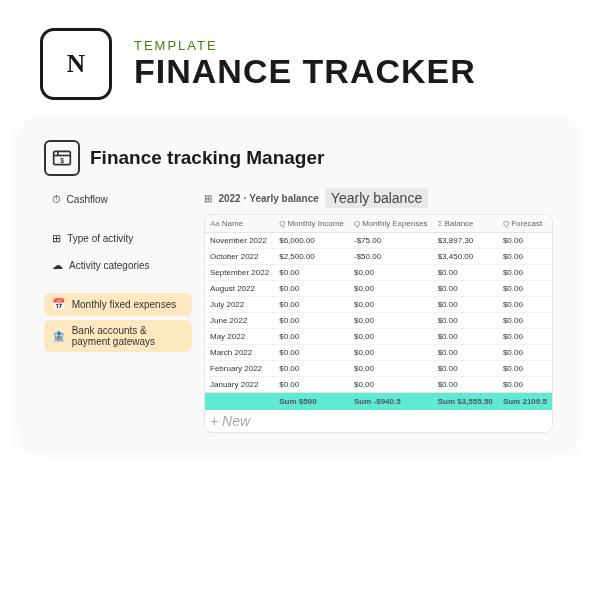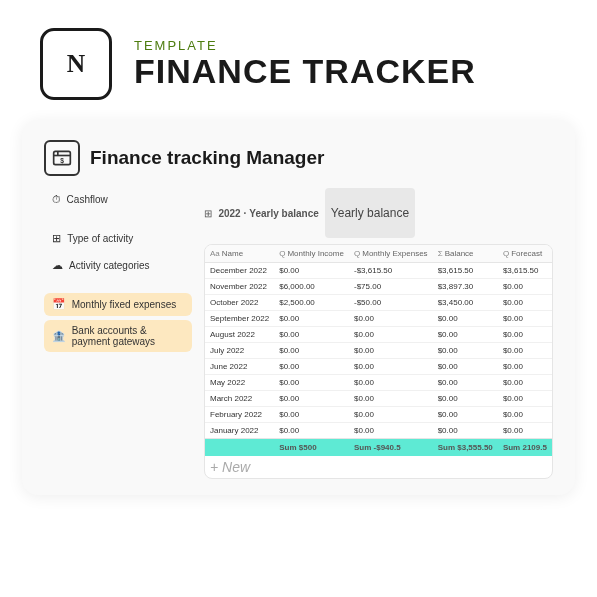--- a/index.html
+++ b/index.html
@@ -138,22 +138,22 @@
       color: #555;
     }
     .view-label {
       font-size: 10px;
       color: #555;
       font-weight: 600;
     }
     .view-tab {
       background: #e8e8e8;
       border-radius: 4px;
-      padding: 18px 6px;
-      font-size: 12px;
+      padding: 2px 6px;
+      font-size: 14px;
       color: #444;
     }
 
     
     .table-container {
       background: #fff;
       border-radius: 8px;
       overflow: hidden;
       border: 1px solid #e5e5e5;
     }
@@ -282,28 +282,20 @@
             <tr>
               <th><span class="col-icon">Aa</span>Name</th>
               <th><span class="col-icon">Q</span>Monthly Income</th>
               <th><span class="col-icon">Q</span>Monthly Expenses</th>
               <th><span class="col-icon">Σ</span>Balance</th>
               <th><span class="col-icon">Q</span>Forecast</th>
 
             </tr>
           </thead>
           <tbody id="table-body">
-          <tr>
-      <td>December 2022</td>
-      <td>$0.00</td>
-      <td>-$3,615.50</td>
-      <td>$3,615.50</td>
-      <td>$3,615.50</td>
-
-    </tr>
               <tr>
       <td>November 2022</td>
       <td>$6,000.00</td>
       <td>-$75.00</td>
       <td>$3,897.30</td>
       <td>$0.00</td>
 
     </tr>
               <tr>
       <td>October 2022</td>

